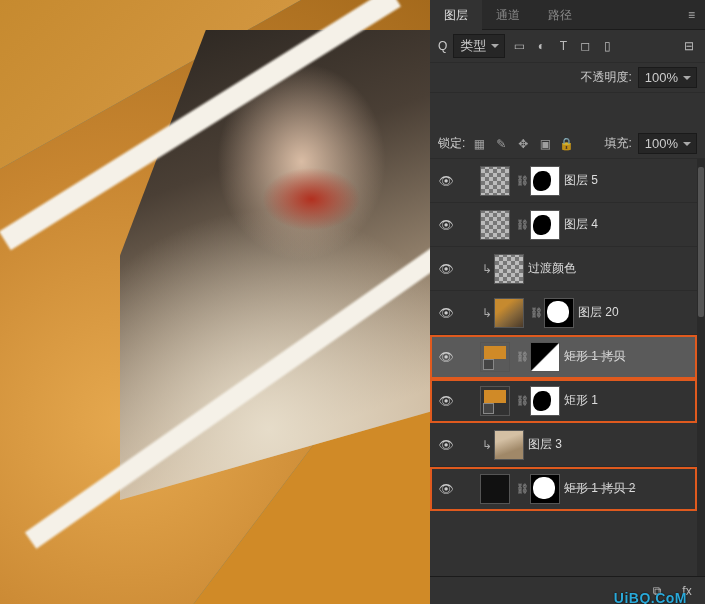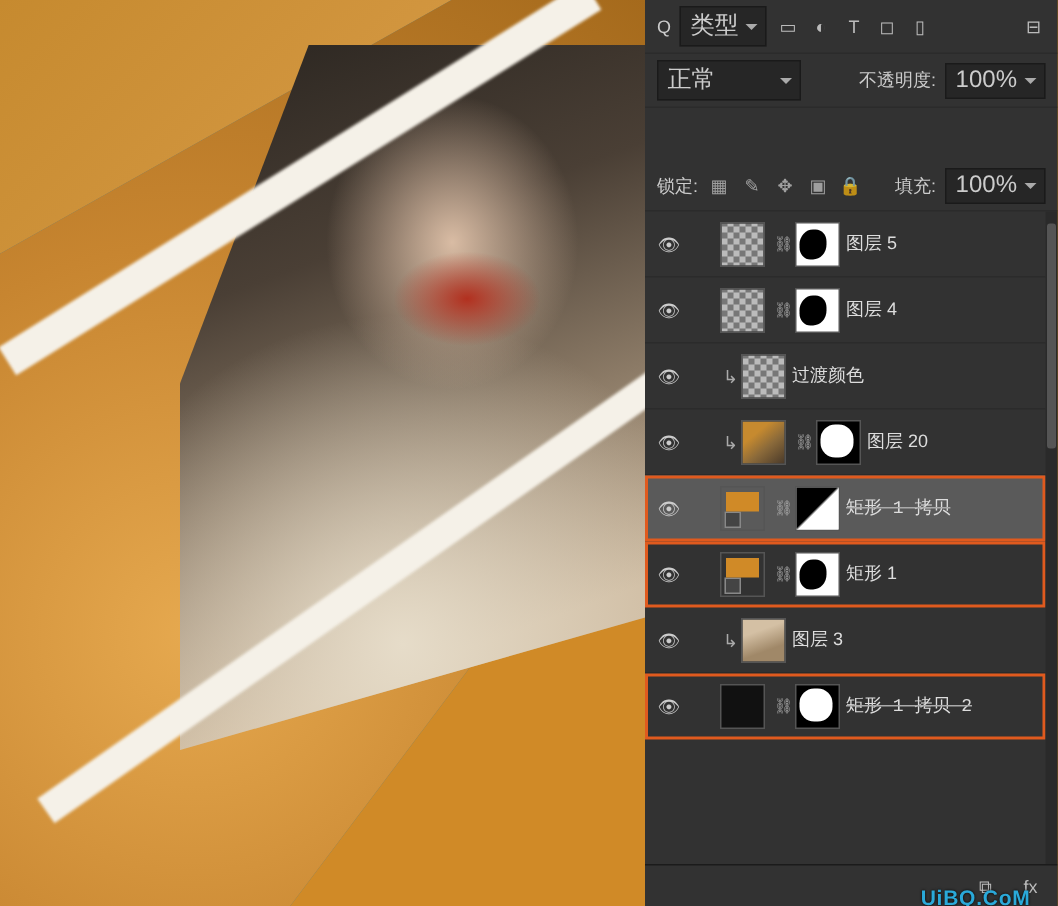--- a/index.html
+++ b/index.html
@@ -93,21 +93,21 @@
     display: flex;
     align-items: center;
     padding: 4px 8px;
     gap: 6px;
     border-bottom: 1px solid #2b2b2b;
   }
   .sel {
     background: #262626;
     border: 1px solid #1a1a1a;
     color: #ccc;
-    font-size: 16px;
+    font-size: 13px;
     padding: 2px 18px 2px 6px;
     position: relative;
   }
   .sel::after {
     content: "";
     position: absolute;
     right: 5px; top: 50%;
     border: 4px solid transparent;
     border-top-color: #aaa;
     transform: translateY(-25%);
@@ -217,21 +217,21 @@
   }
   .link {
     width: 12px; text-align:center; color:#aaa; font-size:10px;
     margin: 0 2px;
   }
   .lname {
     color:#ddd;
     white-space: nowrap;
     text-align: right;
   }
-  .lname.strikethrough { text-decoration: line-through; text-decoration-color:#aaa;font-family:Liberation Mono, monospace; }
+  .lname.strikethrough { text-decoration: line-through; text-decoration-color:#aaa; }
   .lock-row {
     display:flex;
     align-items:center;
     gap:6px;
     padding:4px 8px;
     border-bottom:1px solid #2b2b2b;
     font-size:12px;
     margin-top:36px;
   }
   .lock-row .ico { opacity:.8; }
@@ -263,34 +263,39 @@
   <div class="img-layer diag-a"></div>
   <div class="img-layer diag-b"></div>
   <div class="img-layer diag-c"></div>
   <div class="portrait"></div>
   <div class="tear tear1"></div>
   <div class="tear tear2"></div>
 </div>
 
 <div class="panel">
 
+  <div class="tabs">
+    <div class="tab active">图层</div>
+    <div class="tab">通道</div>
+    <div class="tab">路径</div>
+    <div class="menu">≡</div>
+  </div>
 
   <div class="row">
     <span>Q</span>
     <div class="sel">类型</div>
     <span class="ico">▭</span>
     <span class="ico">◐</span>
     <span class="ico">T</span>
     <span class="ico">◻</span>
     <span class="ico">▯</span>
     <span class="ico" style="margin-left:auto">⊟</span>
   </div>
 
   <div class="row">
-    <div class="sel" style="width:96px">正常</div>
     <span class="spacer"></span>
     <span>不透明度:</span>
     <div class="sel">100%</div>
   </div>
 
   <div class="lock-row">
     <span>锁定:</span>
     <span class="ico">▦</span>
     <span class="ico">✎</span>
     <span class="ico">✥</span>

